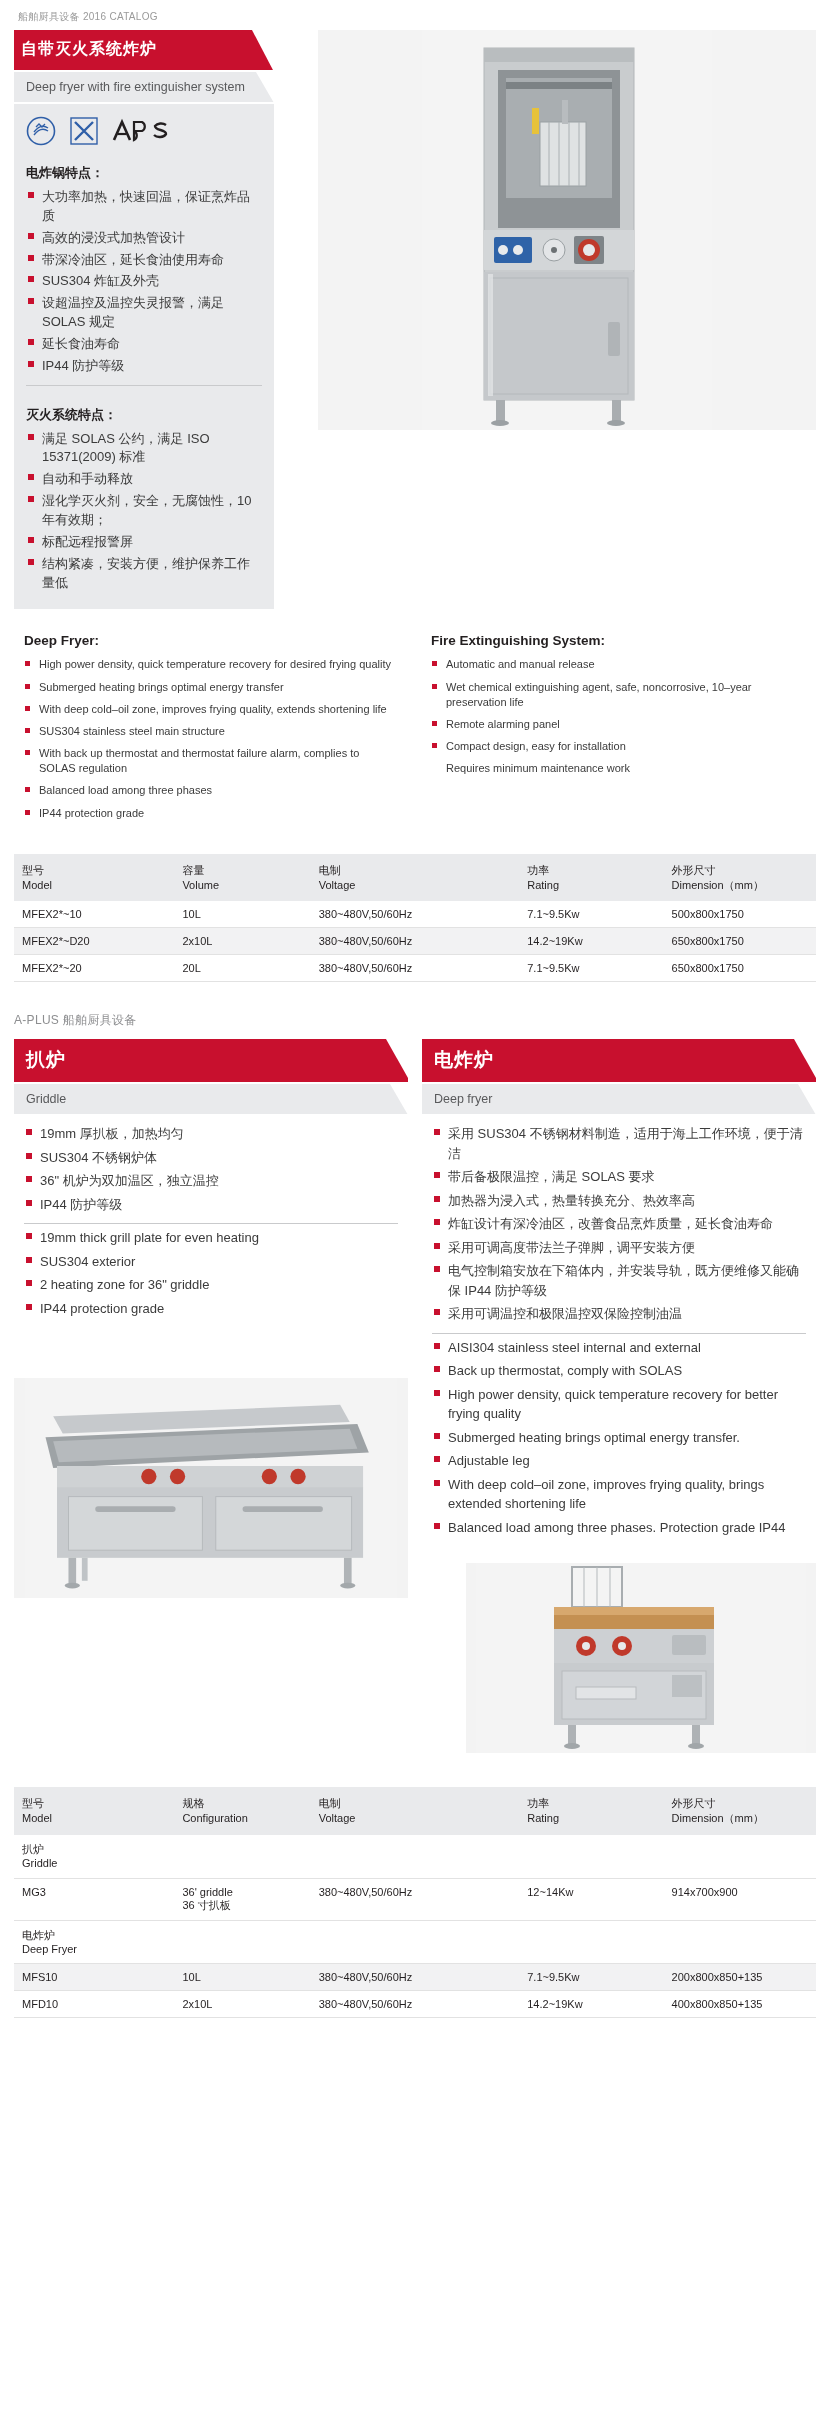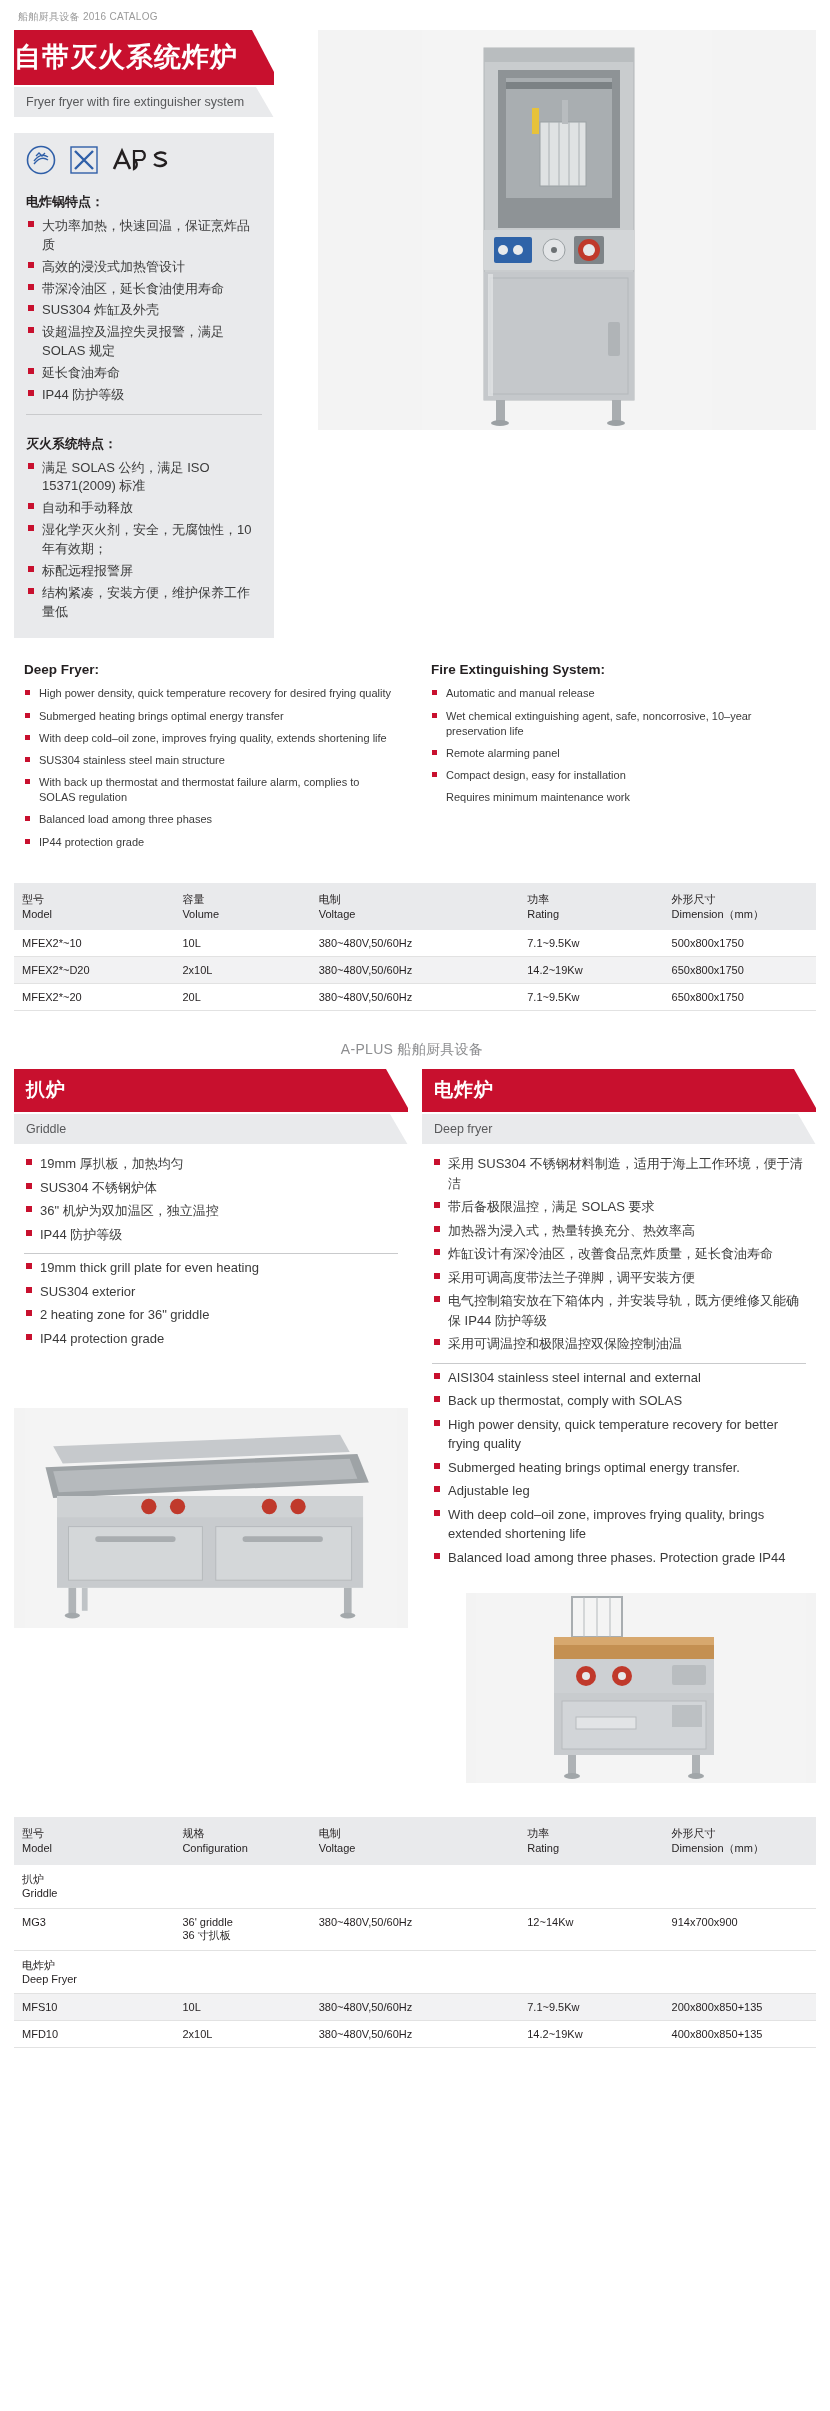--- a/index.html
+++ b/index.html
@@ -21,23 +21,23 @@
   }
 
   
   .top-wrap { display:flex; gap:14px; align-items:flex-start; }
   .top-left { width: 260px; }
   .top-right { flex:1; position:relative; }
 
   .title-bar {
     background:#c8102e;
     color:#fff;
-    font-size:27px;
+    font-size:16px;
     font-weight:bold;
-    padding:9px 12px 10px 0;
+    padding:9px 12px 10px 7px;
     letter-spacing:1px;
     position:relative;
   }
   .title-bar::after{
     content:"";
     position:absolute;
     right:0; top:0;
     border-top: 42px solid #fff;
     border-left: 22px solid transparent;
   }
@@ -52,21 +52,21 @@
   .subtitle-bar::after{
     content:"";
     position:absolute;
     right:0; top:0;
     border-top: 31px solid #fff;
     border-left: 18px solid transparent;
   }
 
   .cert-panel {
     background:#e9eaec;
-    margin-top:16px;
+    margin-top:2px;
     padding:10px 12px 14px 12px;
   }
   .cert-row { display:flex; align-items:center; gap:14px; height:34px; }
   .cert-row .cert { height:30px; display:flex; align-items:center; }
   .cert-ccs svg, .cert-x svg, .cert-abs svg { display:block; }
 
   .feat-block { padding-top:10px; }
   .feat-title { font-size:13px; font-weight:bold; color:#231f20; margin:6px 0 6px 0; }
   .feat-list { list-style:none; margin:0; padding:0; }
   .feat-list li {
@@ -126,21 +126,21 @@
     vertical-align:top;
   }
   .spec thead th { font-weight:normal; line-height:1.35; padding-top:9px; padding-bottom:9px; }
   .spec thead tr { background:#e9eaec; }
   .spec tbody tr { border-bottom:1px solid #e2e2e2; }
   .spec tbody tr.alt { background:#f2f2f3; }
   .c1 { width:20%; } .c2 { width:17%; } .c3 { width:26%; } .c4 { width:18%; } .c5 { width:19%; }
   .grp { font-size:11px; line-height:1.3; }
 
   
-  .brandline { text-align:center; font-size:14px; color:#8d8e90; padding:30px 6px 10px 0; letter-spacing:0.3px; }
+  .brandline { text-align:left; font-size:12px; color:#8d8e90; padding:30px 6px 10px 0; letter-spacing:0.3px; }
   .two-col { display:flex; gap:14px; }
   .col-half { width:50%; }
   .title-bar.sm { font-size:19px; padding:8px 12px 9px 12px; }
   .title-bar.sm::after { border-top-width:39px; }
 
   .cn-list { list-style:none; margin:0; padding:0 10px; }
   .cn-list li {
     font-size:13px; color:#3b3b3b; line-height:1.5;
     padding-left:16px; position:relative; margin-bottom:4px;
   }
@@ -158,21 +158,21 @@
 
 <div class="page">
 
   <div class="doc-header">船舶厨具设备 2016 CATALOG</div>
 
   <div class="top-wrap">
 
     <div class="top-left">
 
       <div class="title-bar">自带灭火系统炸炉</div>
-      <div class="subtitle-bar">Fryer fryer with fire extinguisher system</div>
+      <div class="subtitle-bar">Deep fryer with fire extinguisher system</div>
 
       <div class="cert-panel">
         <div class="cert-row">
           <span class="cert cert-ccs">
             <svg width="30" height="30" viewBox="0 0 30 30">
               <circle cx="15" cy="15" r="13.5" fill="none" stroke="#2f5fa8" stroke-width="1.6"></circle>
               <path d="M8 16 q7 -9 14 -4 M8 19 q7 -9 14 -4" fill="none" stroke="#2f5fa8" stroke-width="1.4"></path>
               <path d="M10 11 l3 -3 3 3 3 -3" fill="none" stroke="#2f5fa8" stroke-width="1.3"></path>
             </svg>
           </span>

